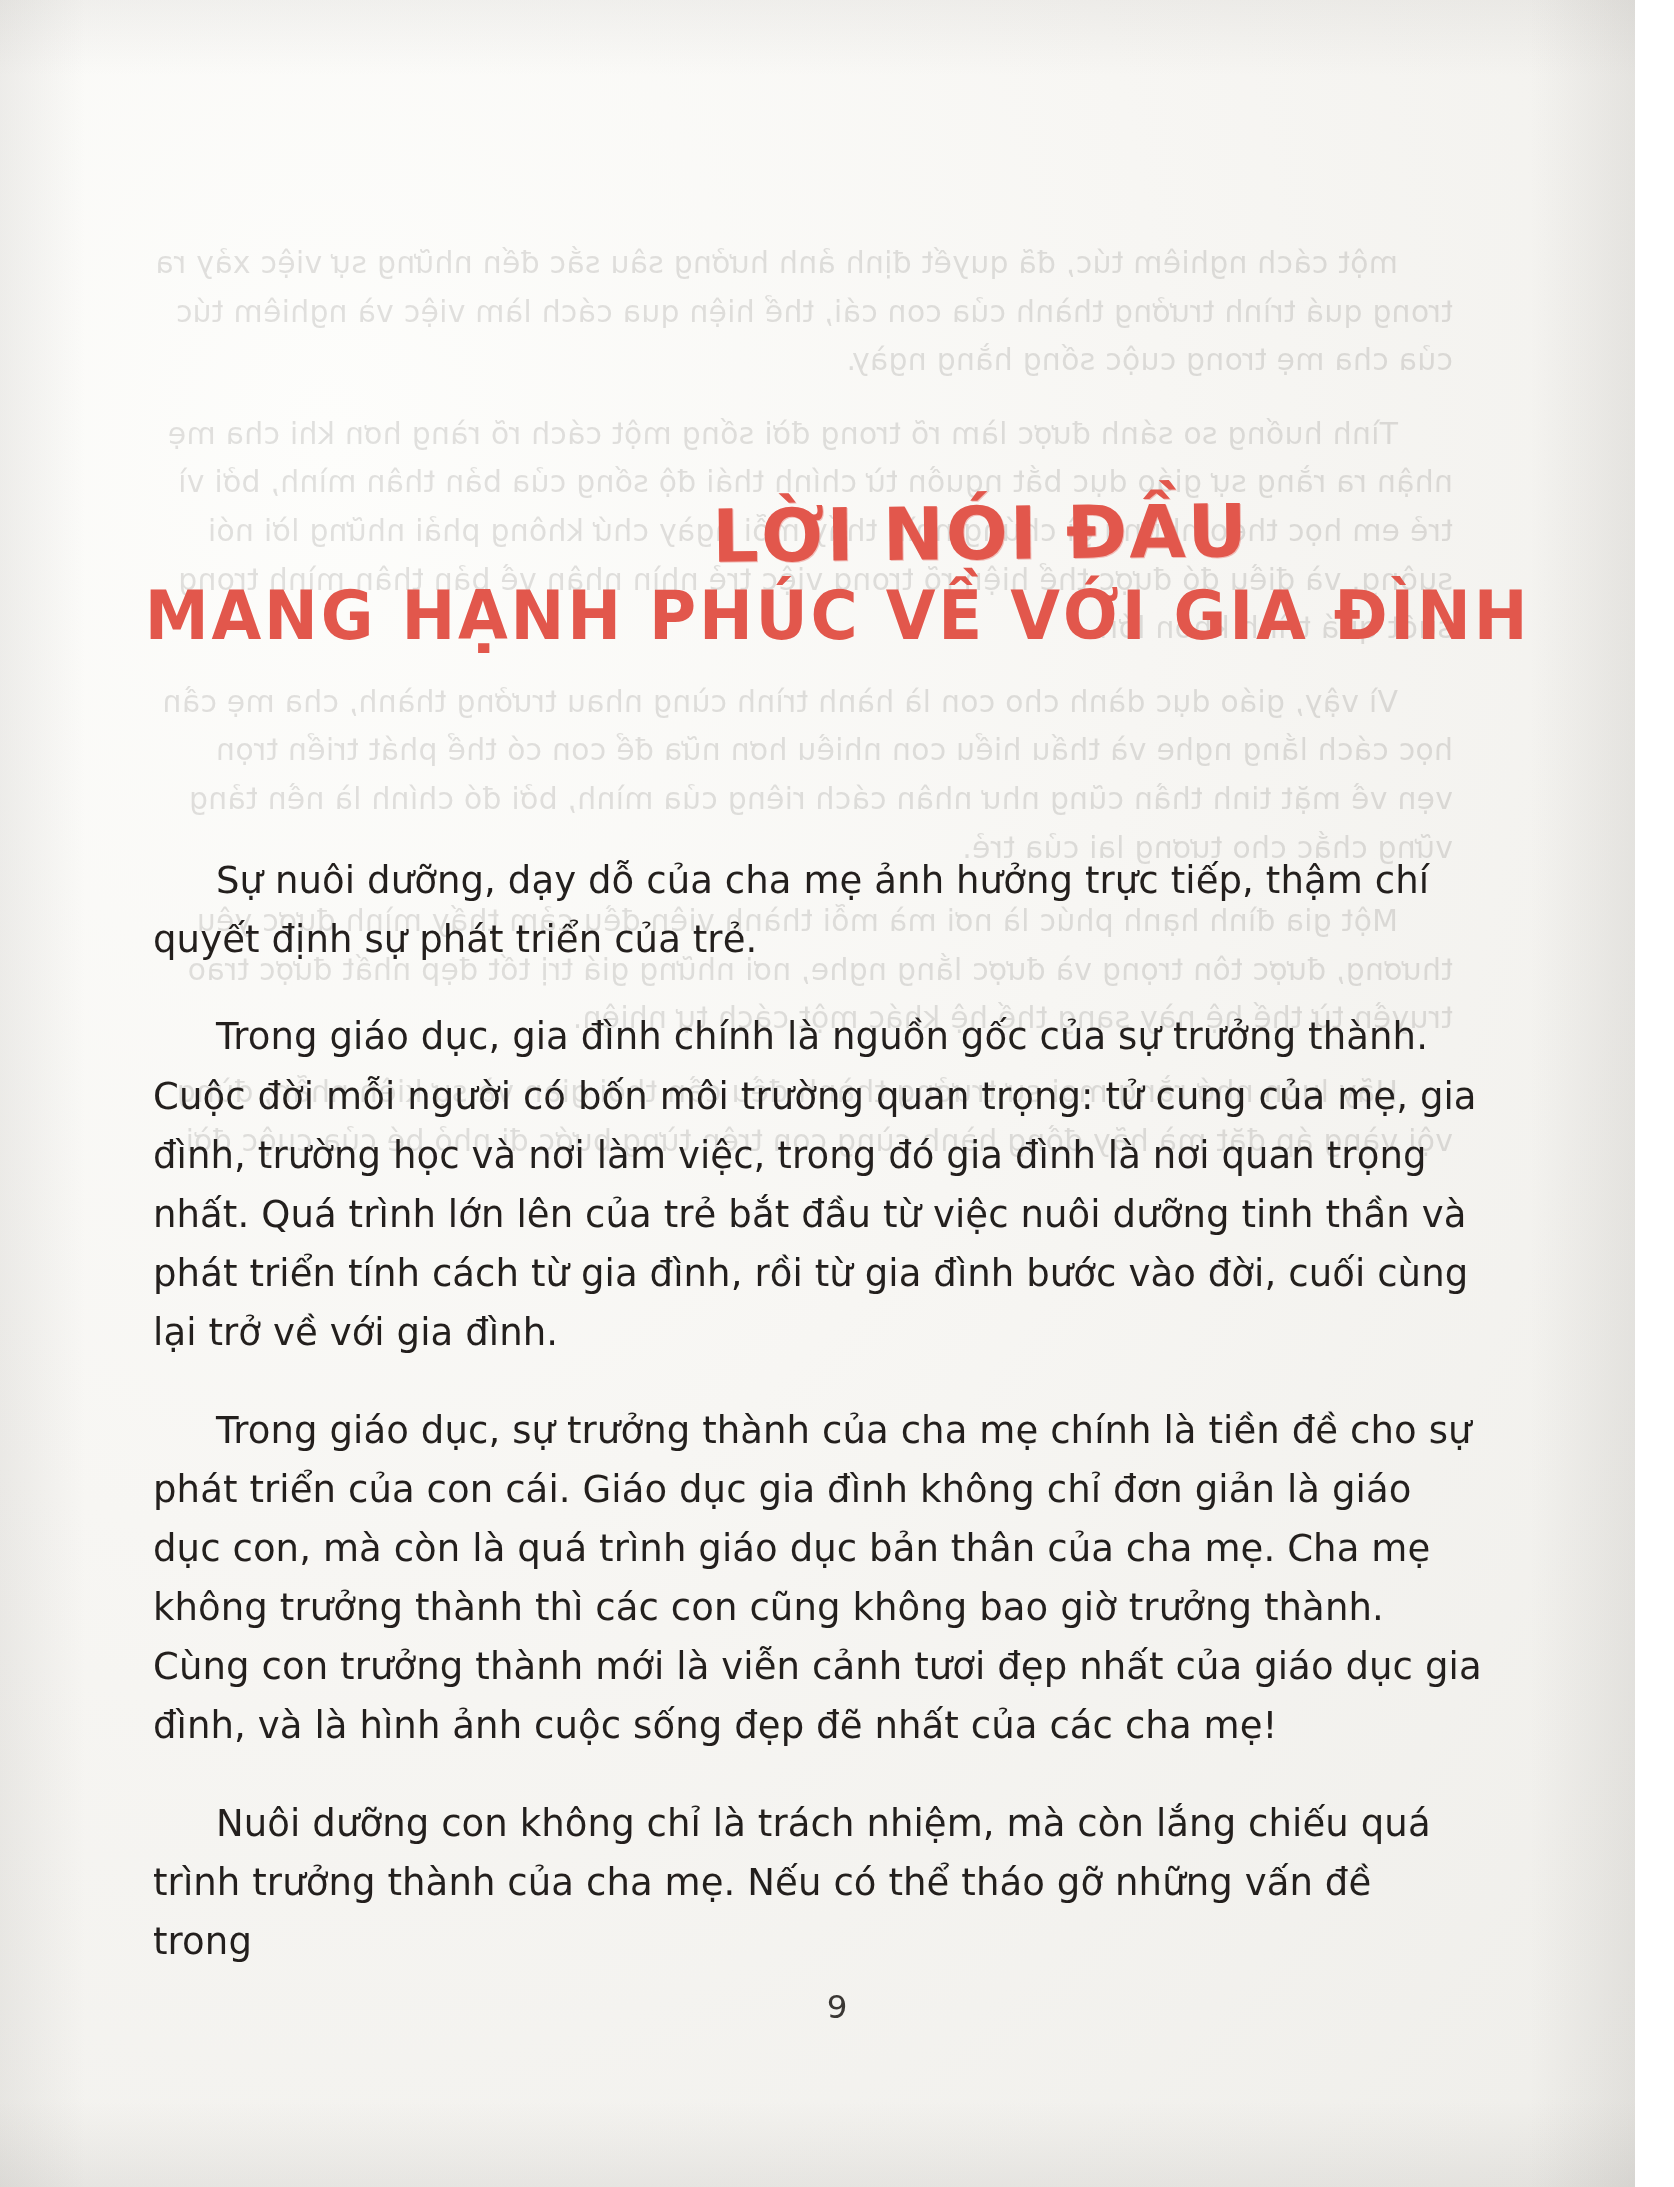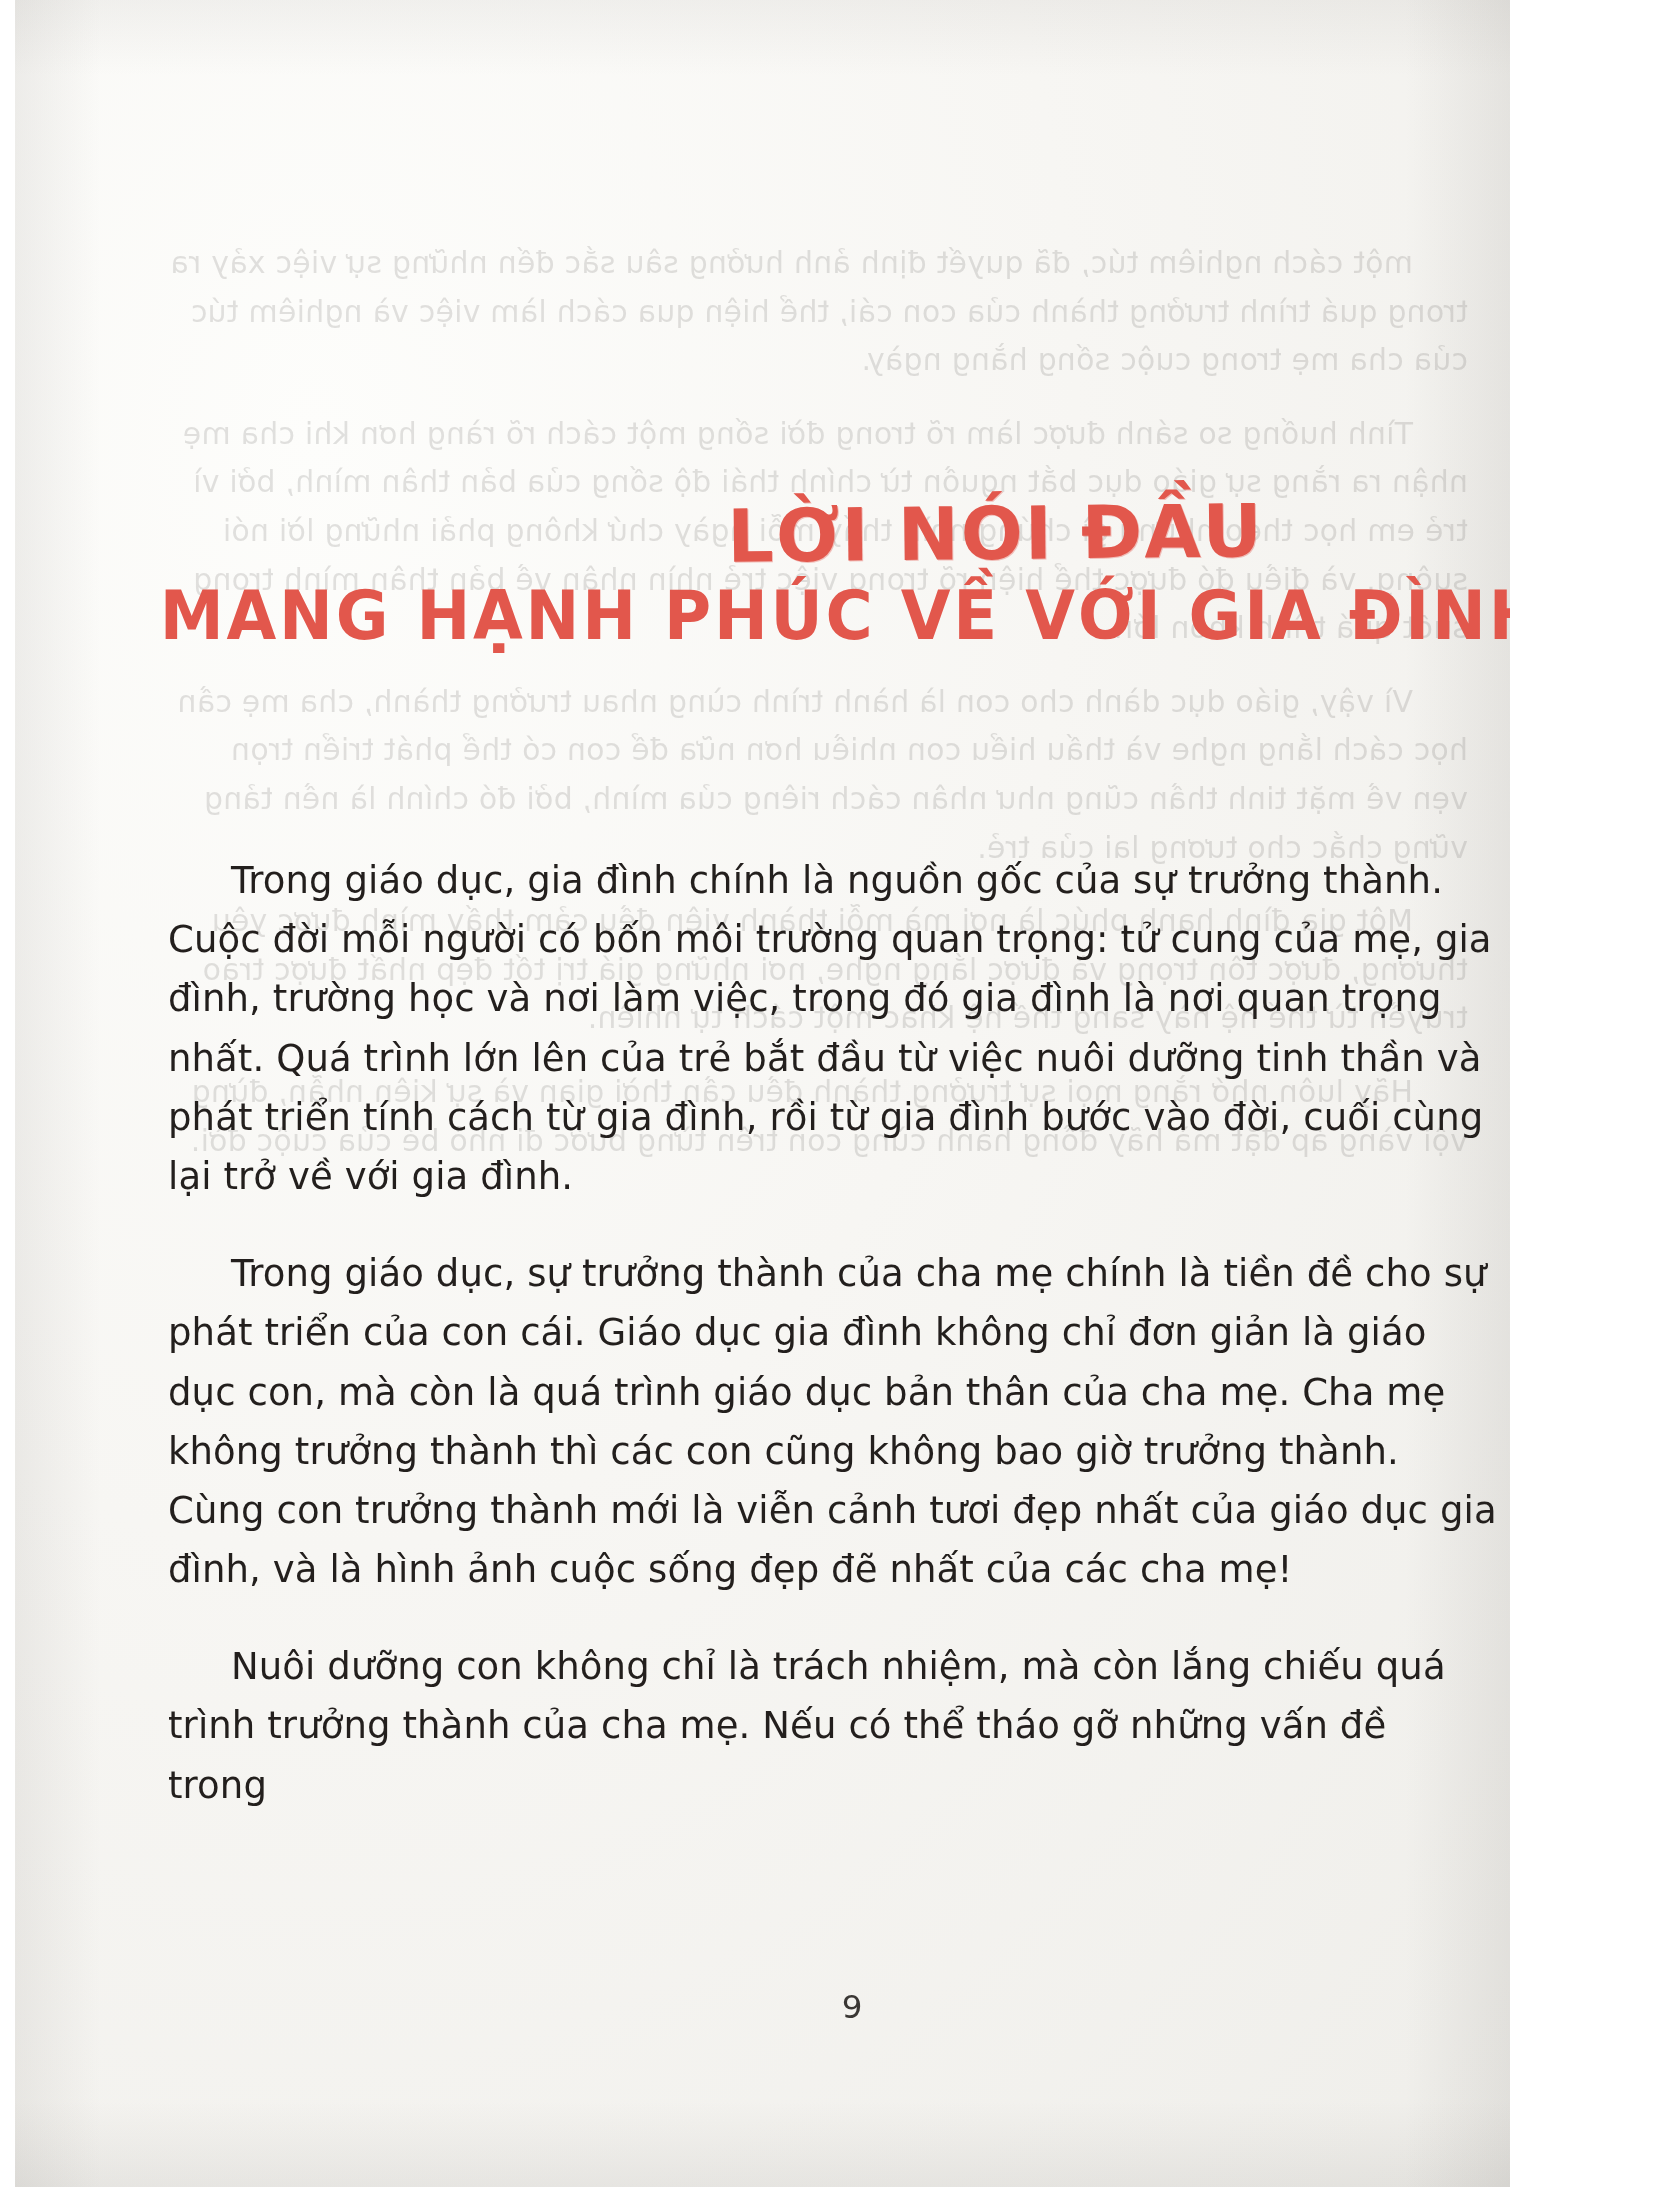--- a/index.html
+++ b/index.html
@@ -9,27 +9,26 @@
   }
   body {
     width: 1675px;
     height: 2187px;
     font-family: "DejaVu Sans", sans-serif;
     overflow: hidden;
   }
 
   .page {
     position: relative;
-    width: 1495px;
+    width: 1635px;
     height: 2187px;
     background:
       radial-gradient(ellipse at 20% 20%, #fdfdfb 0%, #f7f6f3 45%, #efeeea 100%);
     box-sizing: border-box;
     overflow: hidden;
-    margin-left: 15px;
   }
 
   
   .page::after {
     content: "";
     position: absolute;
     inset: 0;
     pointer-events: none;
     background:
       linear-gradient(to right, rgba(120,115,110,0.10) 0px, rgba(255,255,255,0) 86px),
@@ -141,20 +140,21 @@
   </div>
 
   <div class="content">
 
     <div class="title-block">
       <h1 class="title-main">Lời Nói Đầu</h1>
       <h2 class="title-sub">Mang Hạnh Phúc Về Với Gia Đình</h2>
     </div>
 
     <div class="body-text">
+      <p>Sự nuôi dưỡng, dạy dỗ của cha mẹ ảnh hưởng trực tiếp, thậm chí quyết định sự phát triển của trẻ.</p>
       <p>Trong giáo dục, gia đình chính là nguồn gốc của sự trưởng thành. Cuộc đời mỗi người có bốn môi trường quan trọng: tử cung của mẹ, gia đình, trường học và nơi làm việc, trong đó gia đình là nơi quan trọng nhất. Quá trình lớn lên của trẻ bắt đầu từ việc nuôi dưỡng tinh thần và phát triển tính cách từ gia đình, rồi từ gia đình bước vào đời, cuối cùng lại trở về với gia đình.</p>
       <p>Trong giáo dục, sự trưởng thành của cha mẹ chính là tiền đề cho sự phát triển của con cái. Giáo dục gia đình không chỉ đơn giản là giáo dục con, mà còn là quá trình giáo dục bản thân của cha mẹ. Cha mẹ không trưởng thành thì các con cũng không bao giờ trưởng thành. Cùng con trưởng thành mới là viễn cảnh tươi đẹp nhất của giáo dục gia đình, và là hình ảnh cuộc sống đẹp đẽ nhất của các cha mẹ!</p>
       <p>Nuôi dưỡng con không chỉ là trách nhiệm, mà còn lắng chiếu quá trình trưởng thành của cha mẹ. Nếu có thể tháo gỡ những vấn đề trong</p>
     </div>
 
     <div class="page-number">9</div>
 
   </div>
 </div>
 

